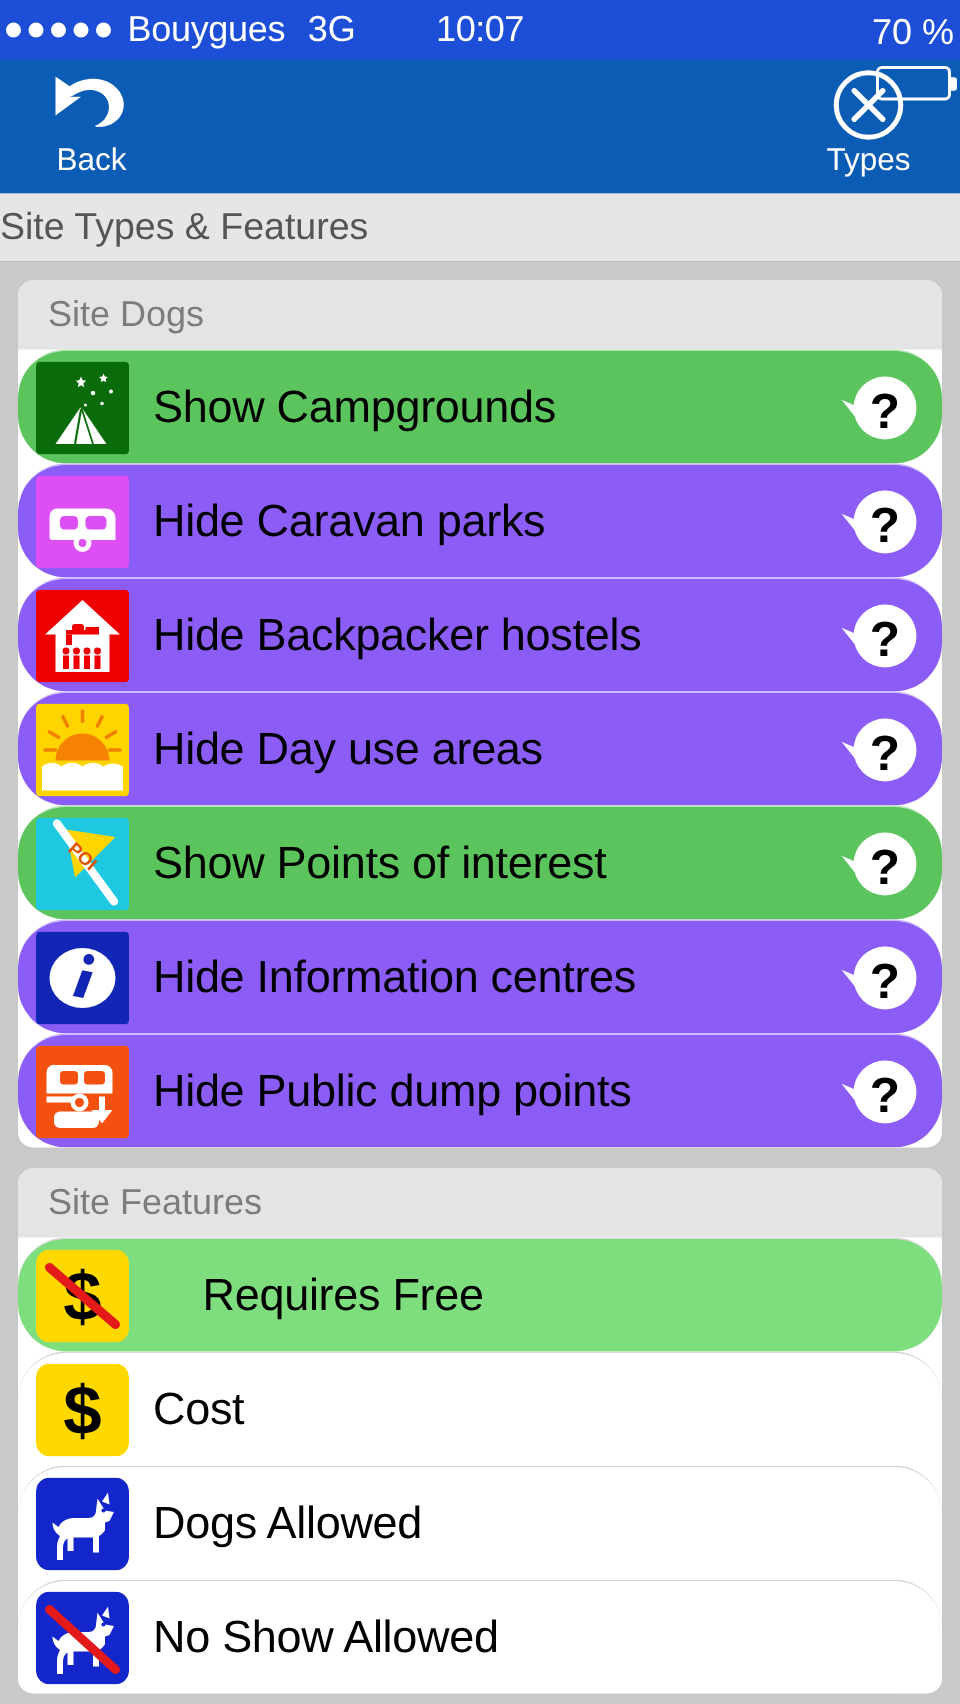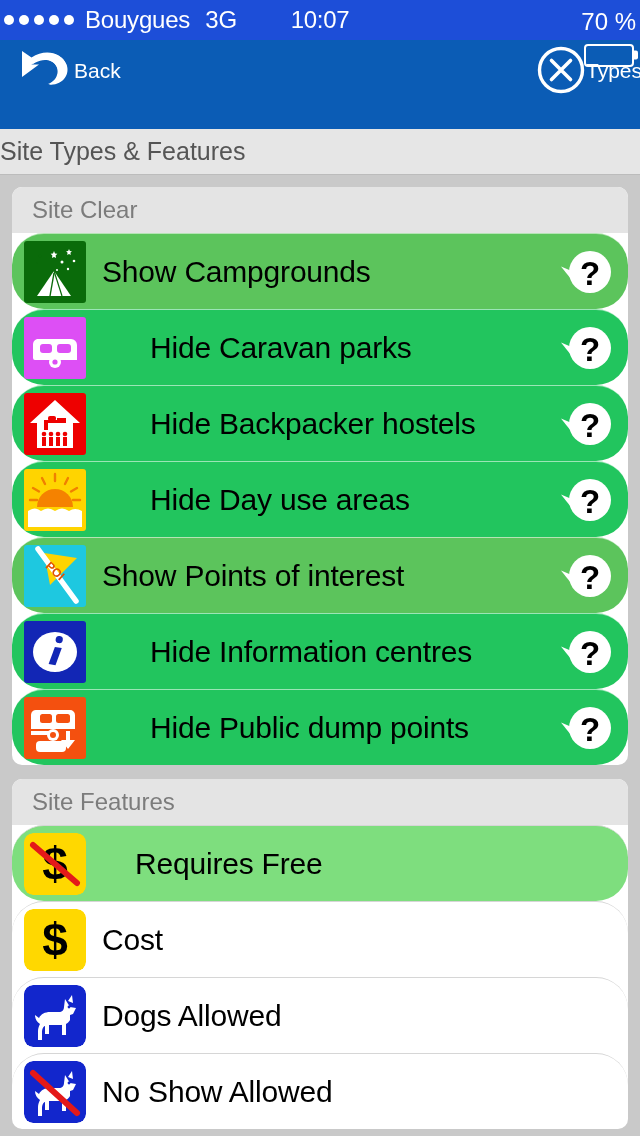--- a/index.html
+++ b/index.html
@@ -100,21 +100,21 @@
   .nav-bar {
     height: 89px;
     background: #0b5cb5;
     display: flex;
     align-items: flex-start;
     justify-content: space-between;
     padding: 6px 18px 0 18px;
   }
   .nav-btn {
     display: flex;
-    flex-direction: row;
+    flex-direction: column;
     align-items: center;
     cursor: pointer;
     width: 86px;
   }
   .nav-btn .glyph {
     height: 48px;
     display: flex;
     align-items: center;
     justify-content: center;
   }
@@ -162,21 +162,21 @@
     height: 76px;
     display: flex;
     align-items: center;
     padding: 0 12px 0 12px;
     border-top: 1px solid rgba(255,255,255,0.55);
     position: relative;
     cursor: pointer;
     border-radius: 32px;
   }
   .row.state-on  { background: #5cc45c; }
-  .row.state-off { background: #22c55e; gap: 48px; }
+  .row.state-off { background: #8b5cf6; }
   .row.plain     { background: #ffffff; border-top: 1px solid #d6d6d6; }
   .row.plain.state-on { background: #7ede7e; gap: 33px; }
   .row:first-of-type { border-top: none; }
 
   .row-icon {
     width: 62px;
     height: 62px;
     flex: 0 0 62px;
     border-radius: 3px;
     position: relative;
@@ -270,21 +270,21 @@
 
 </div>
 
 <div class="title-bar">
   <span class="title">Site Types &amp; Features</span>
 </div>
 
 <div class="content">
 
   <div class="card">
-    <div class="section-header">Site Clear</div>
+    <div class="section-header">Site Dogs</div>
 
     <div class="row state-on">
       <span class="row-icon">
         <span class="ic">
           <svg viewBox="0 0 62 62">
             <rect width="62" height="62" fill="#0a6b0a"></rect>
             <path d="M21 9 A12.5 12.5 0 1 0 21 34 A10 10 0 1 1 21 9 Z" fill="#ffffff"></path>
             <circle cx="16" cy="15" r="1.4" fill="#0a6b0a"></circle>
             <circle cx="13" cy="22" r="1.1" fill="#0a6b0a"></circle>
             <path d="M30 10 l1 2.4 2.4 .4 -1.8 1.8 .5 2.5 -2.1 -1.2 -2.1 1.2 .5 -2.5 -1.8 -1.8 2.4 -.4Z" fill="#ffffff"></path>

